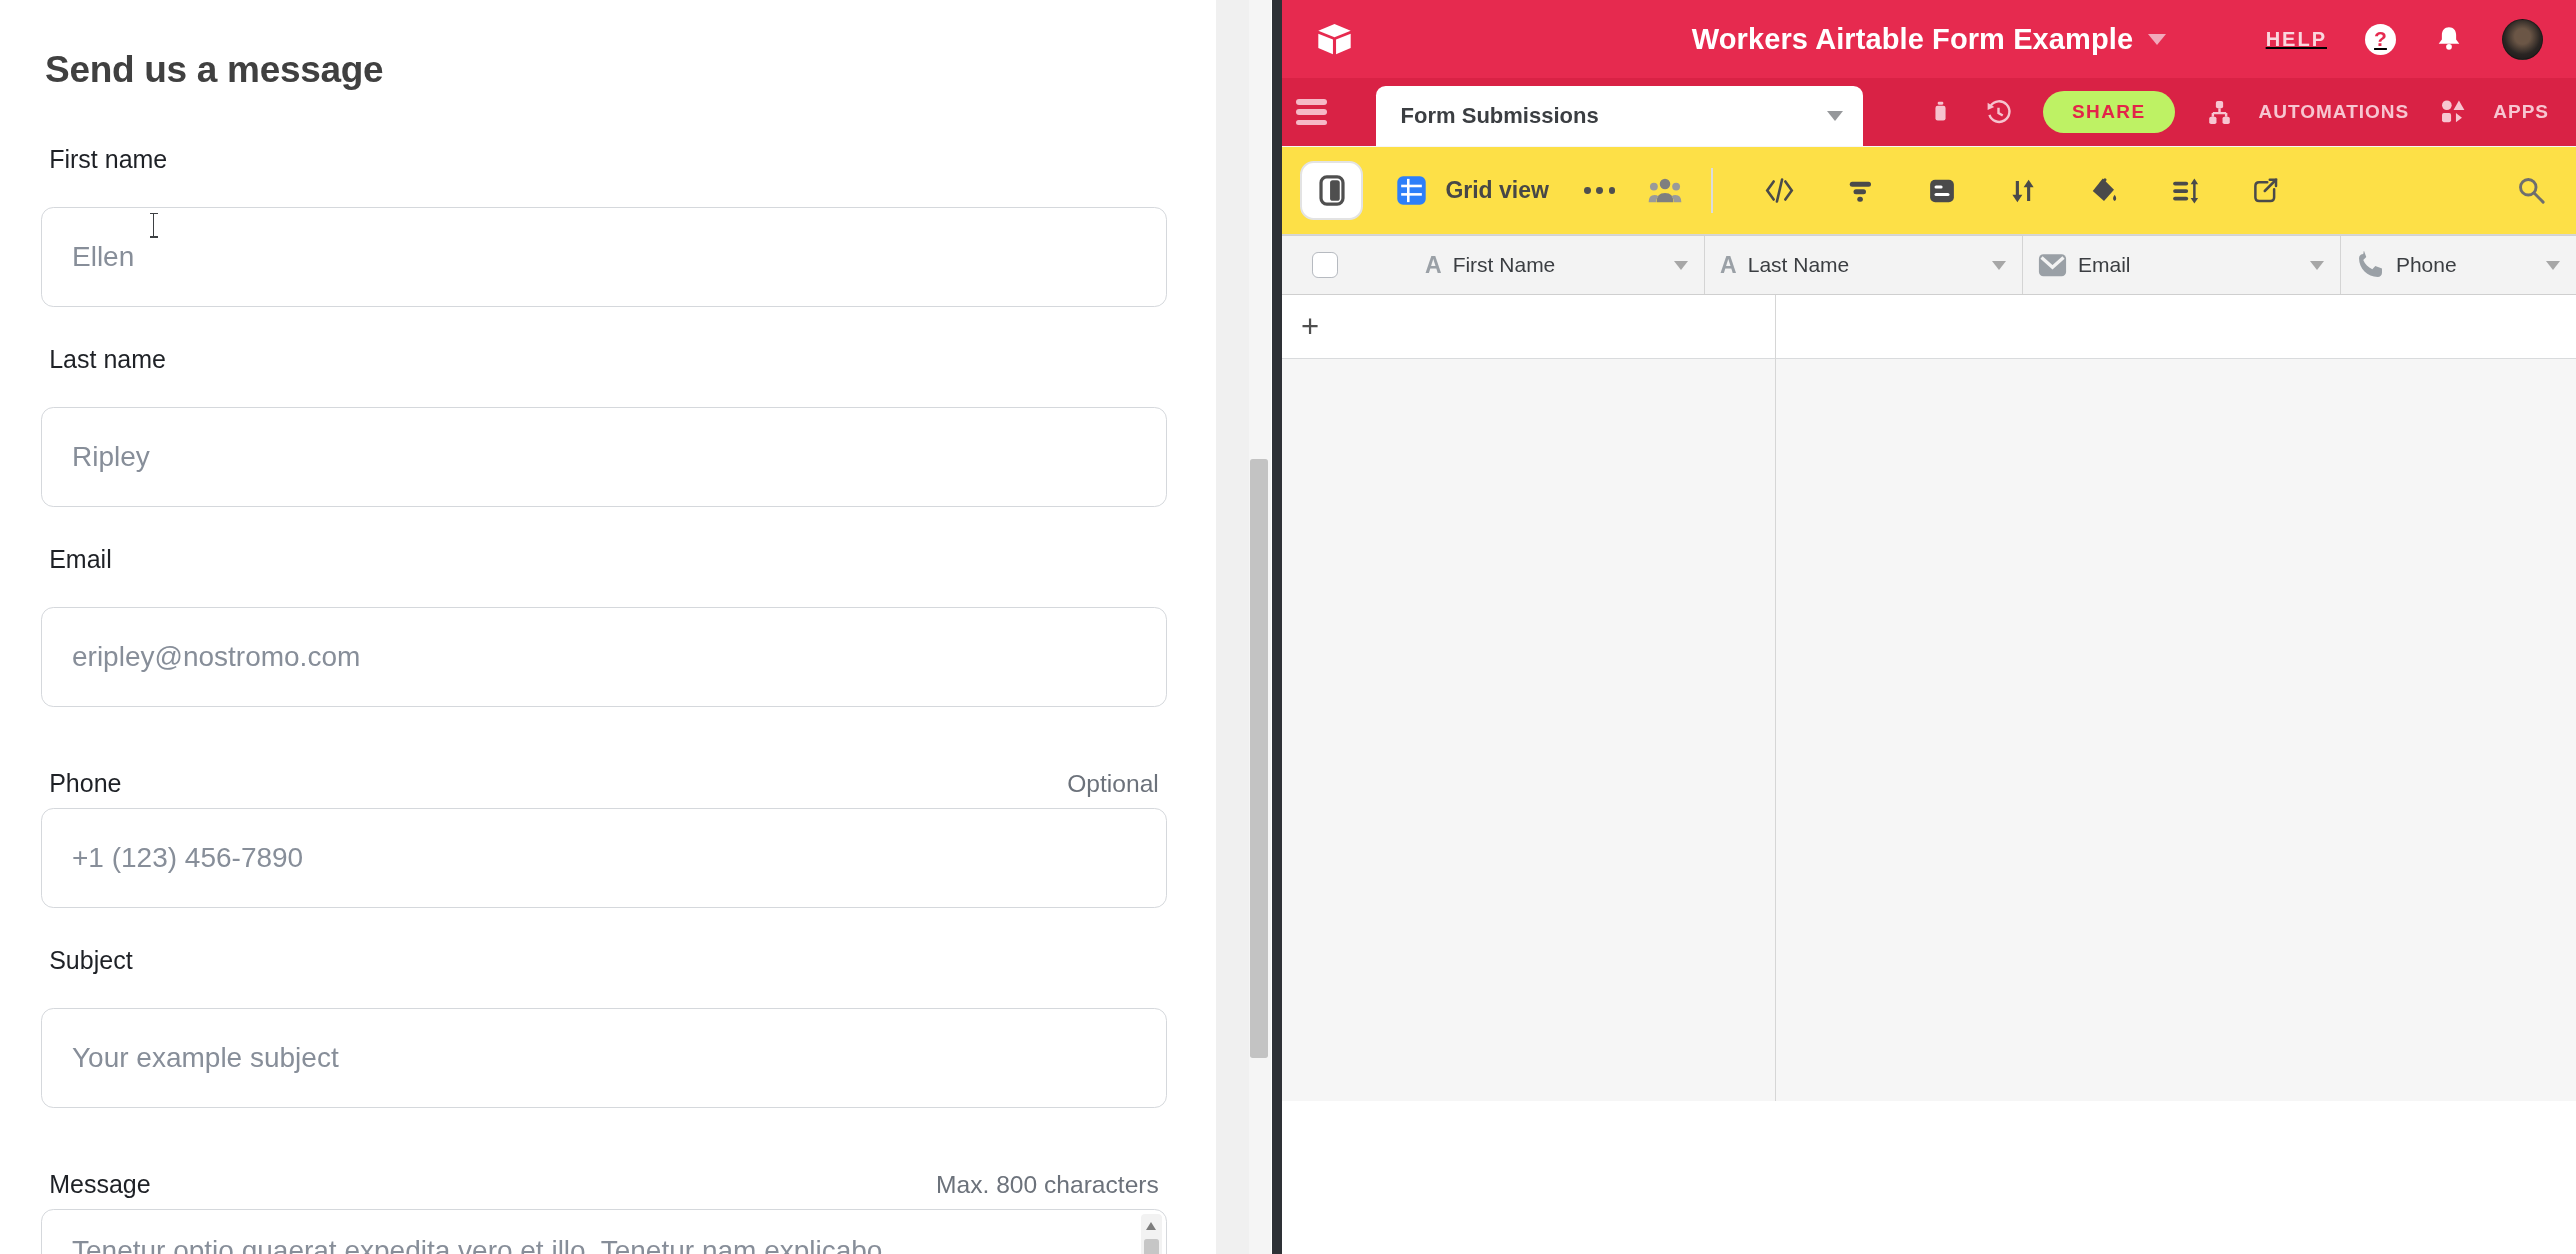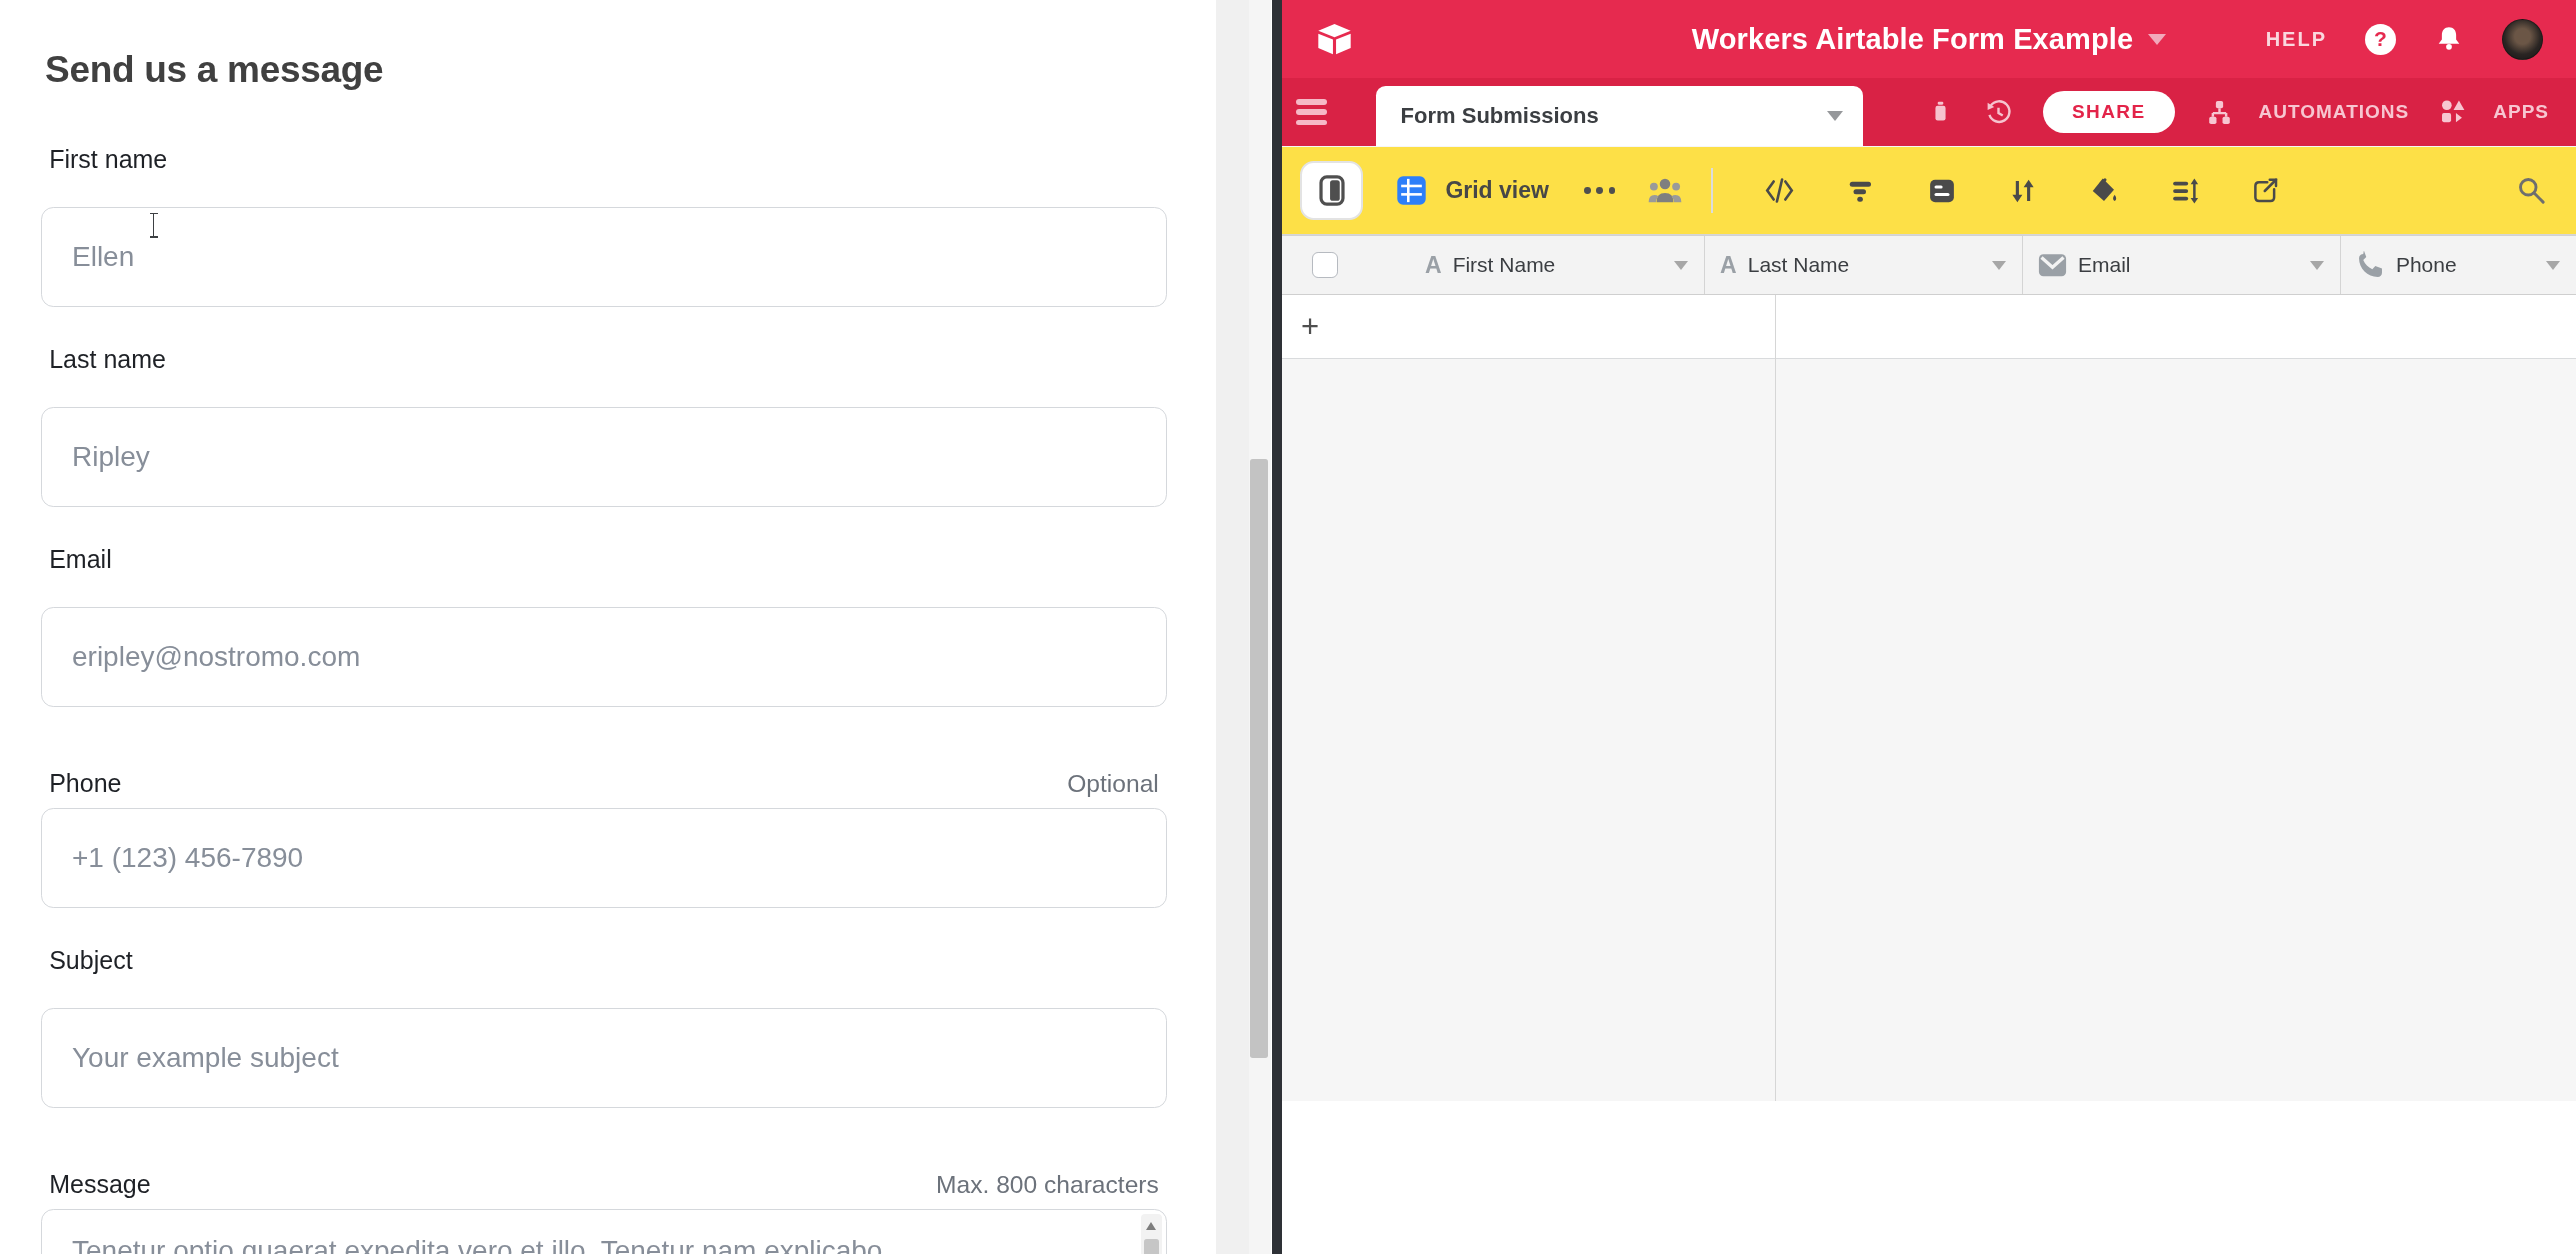--- a/index.html
+++ b/index.html
@@ -37,36 +37,36 @@
   
   .at-panel{position:absolute;left:1282px;top:0;width:1294px;height:1101px;background:#f6f6f6;overflow:hidden;}
 
   
   .at-header{position:absolute;left:0;top:0;width:100%;height:78px;display:flex;align-items:center;padding:0 33px 0 34px;}
   .at-logo{flex:0 0 auto;width:37px;height:33px;}
   .at-title-wrap{position:absolute;left:0;right:0;top:0;height:78px;display:flex;align-items:center;justify-content:center;pointer-events:none;}
   .at-title{font-size:29px;font-weight:600;color:#ffffff;letter-spacing:0.1px;pointer-events:auto;}
   .title-caret{display:inline-block;margin-left:15px;width:0;height:0;vertical-align:middle;
     border-left:9px solid transparent;border-right:9px solid transparent;border-top:11px solid #f2a9bb;pointer-events:auto;}
-  .at-header-right{margin-left:auto;display:flex;align-items:center;gap:38px;z-index:2;}
+  .at-header-right{margin-left:auto;display:flex;align-items:center;gap:38px;z-index:2;text-decoration:underline;}
   .help-label{font-size:20px;font-weight:700;color:#fad7de;letter-spacing:2px;}
   .help-circle{width:31px;height:31px;border-radius:50%;background:#ffffff;color:#e62a4f;font-size:21px;font-weight:700;
     display:flex;align-items:center;justify-content:center;}
   .avatar{width:41px;height:41px;border-radius:50%;background:radial-gradient(circle at 50% 42%,#6b5646 0 26%,#2a2523 60%,#151314 100%);border:1.4px solid rgba(0,0,0,.25);}
 
   
   .at-tabs{position:absolute;left:0;top:78px;width:100%;height:68px;display:flex;align-items:center;}
   .hamburger{position:absolute;left:13.7px;top:19px;width:31px;height:30px;display:flex;flex-direction:column;justify-content:space-between;padding:2px 0;}
   .hamburger span{display:block;height:5.5px;border-radius:3.4px;background:#f6b9c7;}
   .table-tab{position:absolute;left:94px;top:8.2px;width:487px;height:60px;background:#ffffff;border-radius:9.6px 9.6px 0 0;
     display:flex;align-items:center;padding:0 20.5px 0 24.6px;}
   .table-tab .tab-label{font-size:22px;font-weight:600;color:#3b3e42;}
   .tab-caret{margin-left:auto;width:0;height:0;border-left:8.2px solid transparent;border-right:8.2px solid transparent;border-top:10.2px solid #96989b;}
   .at-tabs-right{margin-left:auto;display:flex;align-items:center;gap:30px;padding-right:27px;}
-  .share-pill{display:flex;align-items:center;justify-content:center;background:#ffffff;border-radius:27px;padding:9.6px 29px;}
+  .share-pill{display:flex;align-items:center;justify-content:center;background:#bef264;border-radius:27px;padding:9.6px 29px;}
   .share-pill span{font-size:19px;font-weight:700;letter-spacing:1.4px;color:#e32449;}
   .pinkbtn{display:flex;align-items:center;gap:25px;}
   .pinkbtn .lbl{font-size:19px;font-weight:700;letter-spacing:1px;color:#f7c6d1;}
 
   
   .at-toolbar{position:absolute;left:0;top:147px;width:100%;height:88px;background:#fde047;border-bottom:1.4px solid #d6d6d6;
     display:flex;align-items:center;padding:0 29px 0 18.4px;}
   .toggle-btn{flex:0 0 auto;width:63px;height:59px;border:2.7px solid #e3e3e3;border-radius:13.7px;background:#fff;
     display:flex;align-items:center;justify-content:center;}
   .gridview-group{display:flex;align-items:center;margin-left:33px;}

